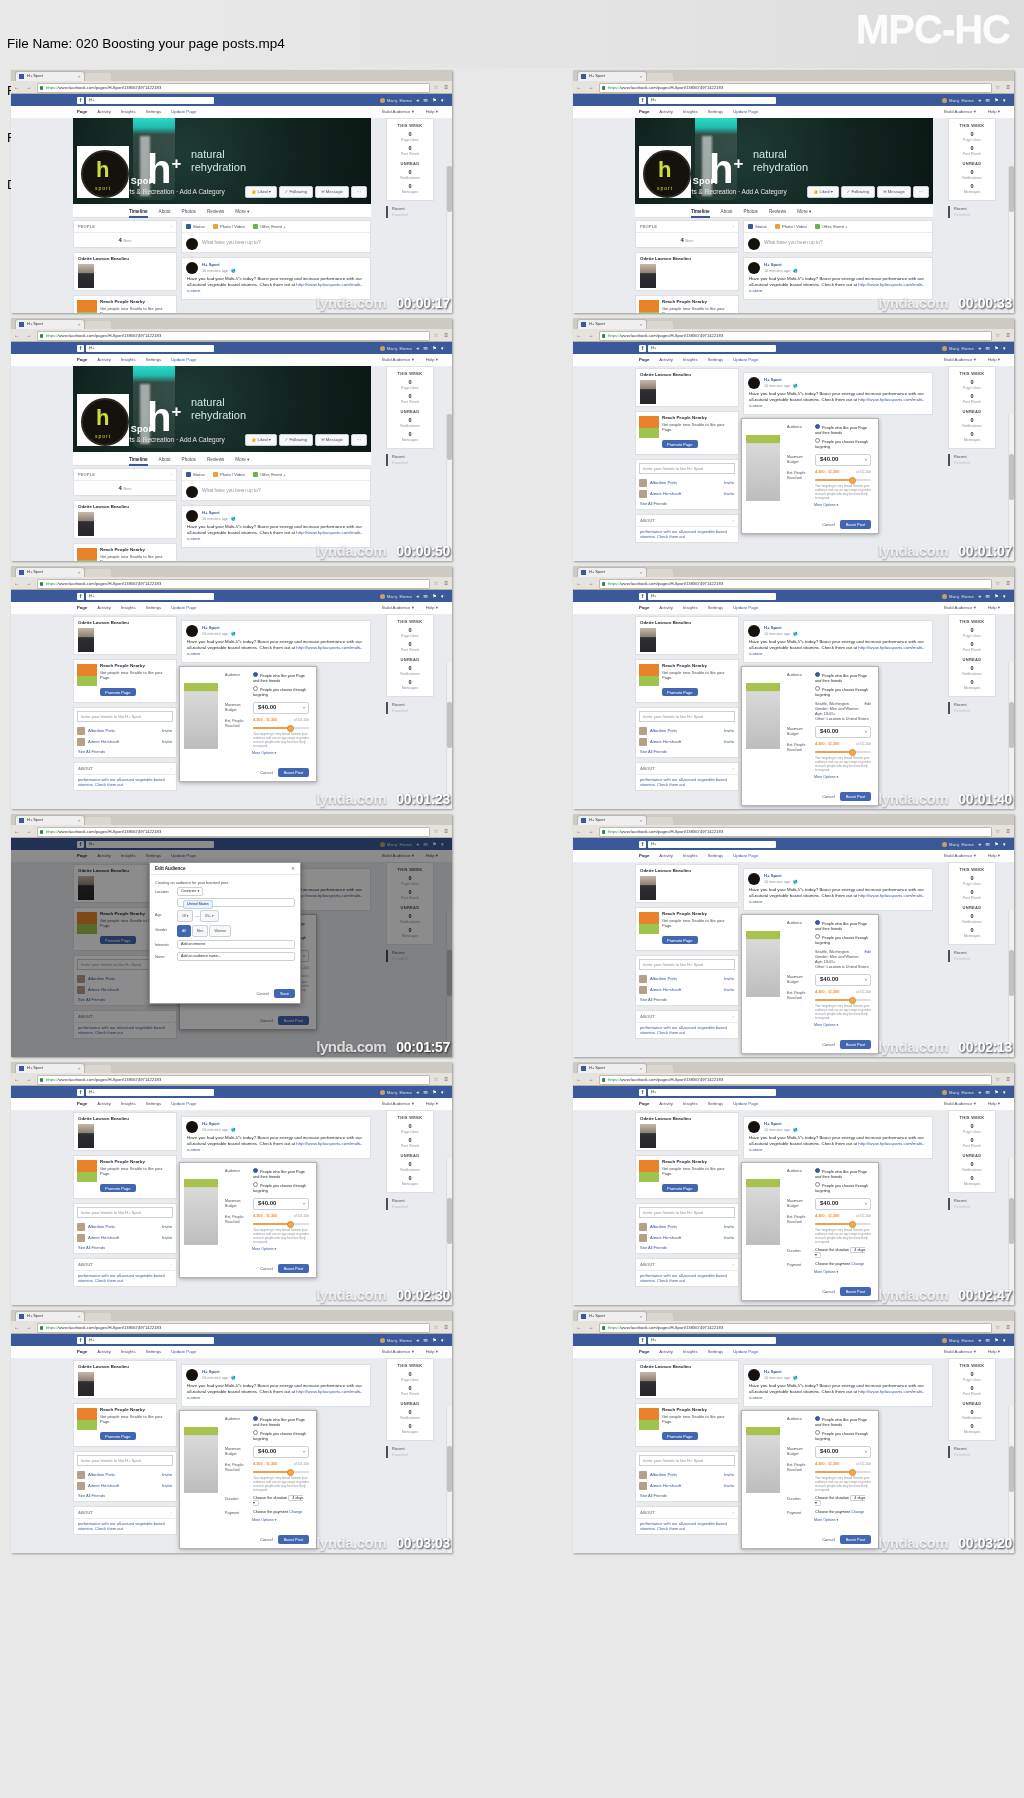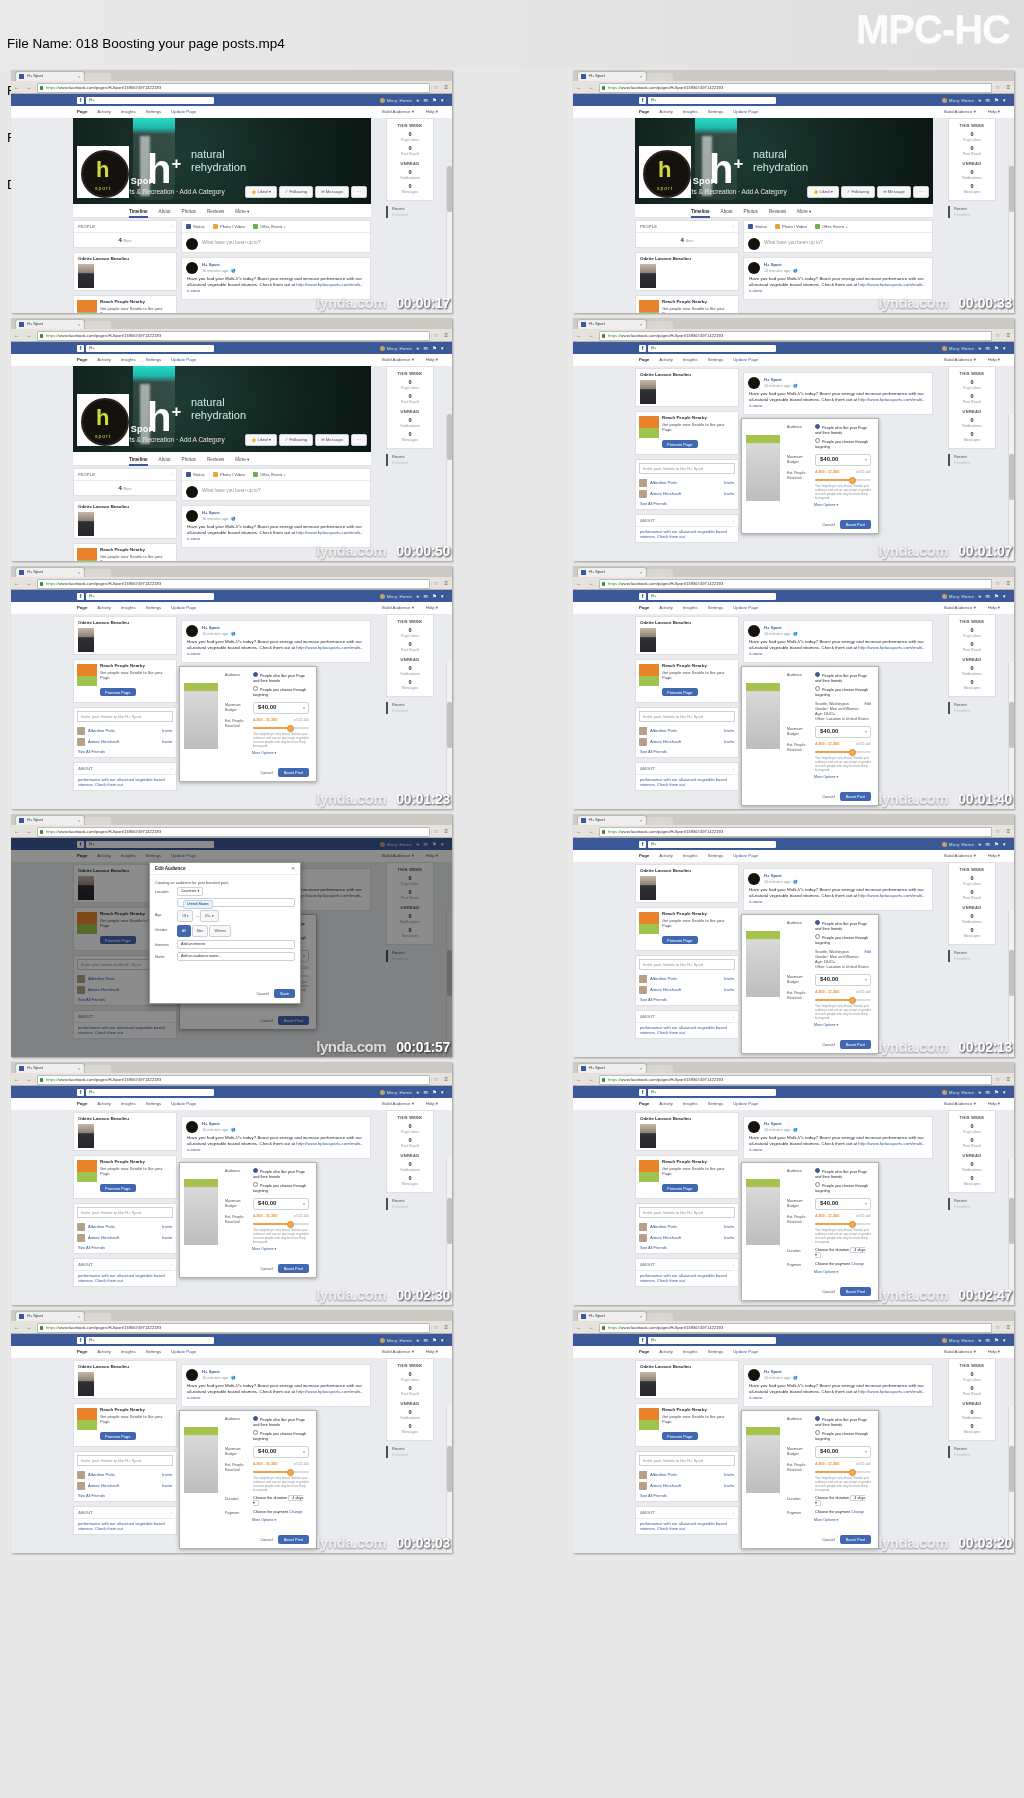--- a/index.html
+++ b/index.html
@@ -193,21 +193,21 @@
                 font-size:3.4px;color:#365899;padding:0 3px;line-height:6px;margin:0.5px 2px;}
   .modal .segbtn{display:inline-block;border:1px solid #ccd0d5;font-size:3.4px;color:#4b4f56;padding:1px 4px;border-radius:2px;margin-right:1px;background:#f6f7f9;}
   .modal .segbtn.on{background:#4267b2;color:#fff;border-color:#4267b2;}
   .modal .mfoot{position:absolute;right:5px;bottom:4px;}
 </style>
 </head>
 <body>
 
 <div id="header">
   <div id="fileinfo">
-    <div>File Name: 018 Boosting your page posts.mp4</div>
+    <div>File Name: 020 Boosting your page posts.mp4</div>
     <div>File Size: 9,65 MB (10 126 638 bytes)</div>
     <div>Resolution: 1280x720</div>
     <div>Duration: 00:03:37</div>
   </div>
   <div id="mpc-logo">MPC-HC</div>
 </div>
 
 <div id="grid">
     <div class="cell" style="left: 11px; top: 2px;">
       <div class="shot">

